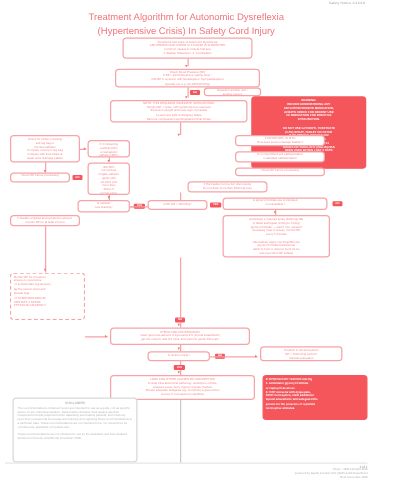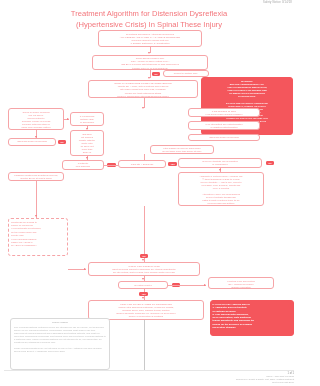--- a/index.html
+++ b/index.html
@@ -58,22 +58,22 @@
   .hr{position:absolute;left:4px;right:4px;bottom:16px;height:0.4px;
       background:#e6e6e6;}
 </style>
 </head>
 <body>
 
 <div class="page">
 
   <div class="safety-notice">Safety   Notice   3/14/18</div>
   <div class="title">
-    <div>Treatment Algorithm  for Distension Dysreflexia</div>
-    <div>(Hypertensive Crisis) In Spinal These Injury</div>
+    <div>Treatment Algorithm  for Autonomic Dysreflexia</div>
+    <div>(Hypertensive Crisis) In Safety Cord Injury</div>
   </div>
 
   <div class="bx" style="left:98px;top:30px;width:104px;height:17px;padding-top:1.6px;">Symptoms and signs of Autonomic Dysreflexia<br>ASK PERSON AND CARER IF A CAUSE IS SUSPECTED<br>(common causes to include first are)<br>1. Bladder Distension,  2. Constipation</div>
   <div class="ln lnv" style="left:149.5px;top:47px;height:6px;"></div>
   <div class="arw d" style="left:148.2px;top:52px;"></div>
 
   <div class="bx" style="left:92px;top:55px;width:116px;height:15px;padding-top:1.4px;">Check Blood Pressure (BP)<br>If BP &gt; 20mmHg above resting level *<br>(NB BP in a person with tetraplegia or high paraplegia is<br>typically low e.g. 90-100/60mmHg)</div>
 
   <div class="pill solid" style="left:152px;top:71.5px;width:8px;height:4px;">NO</div>
   <div class="bx" style="left:163px;top:70px;width:46px;height:6.5px;padding-top:0.6px;">Repeat in another arm /<br>another person</div>

